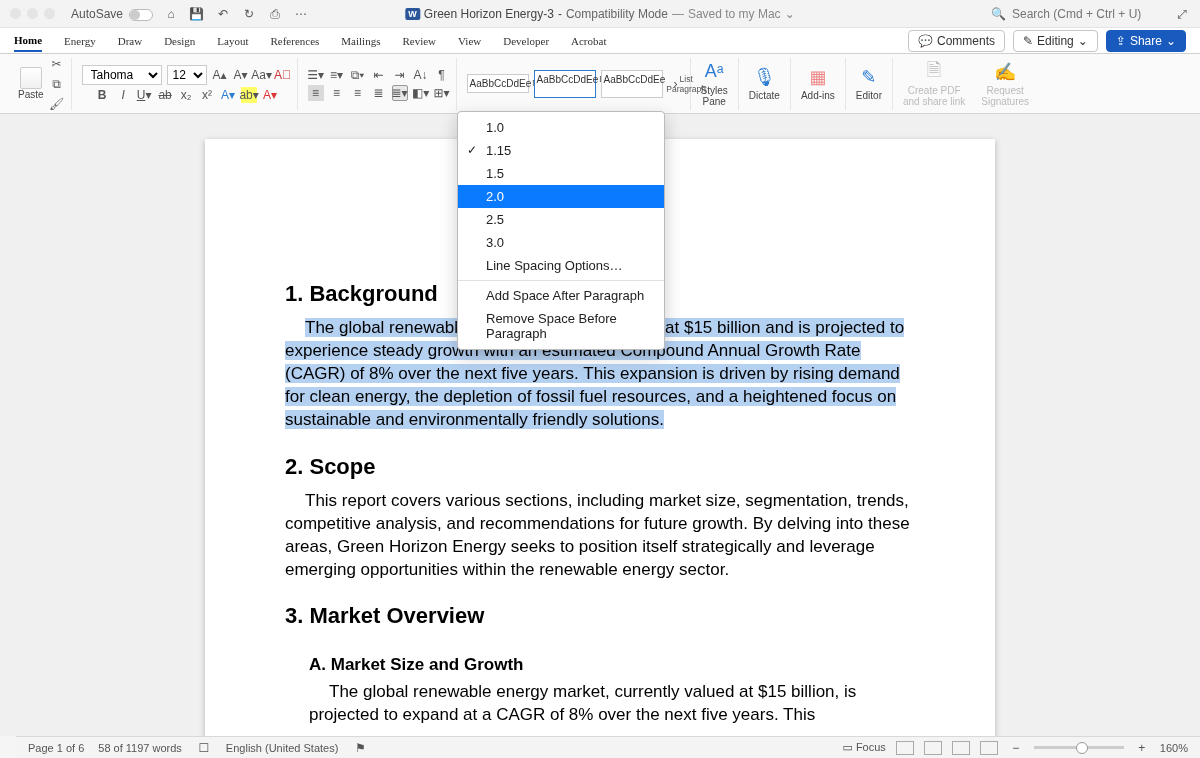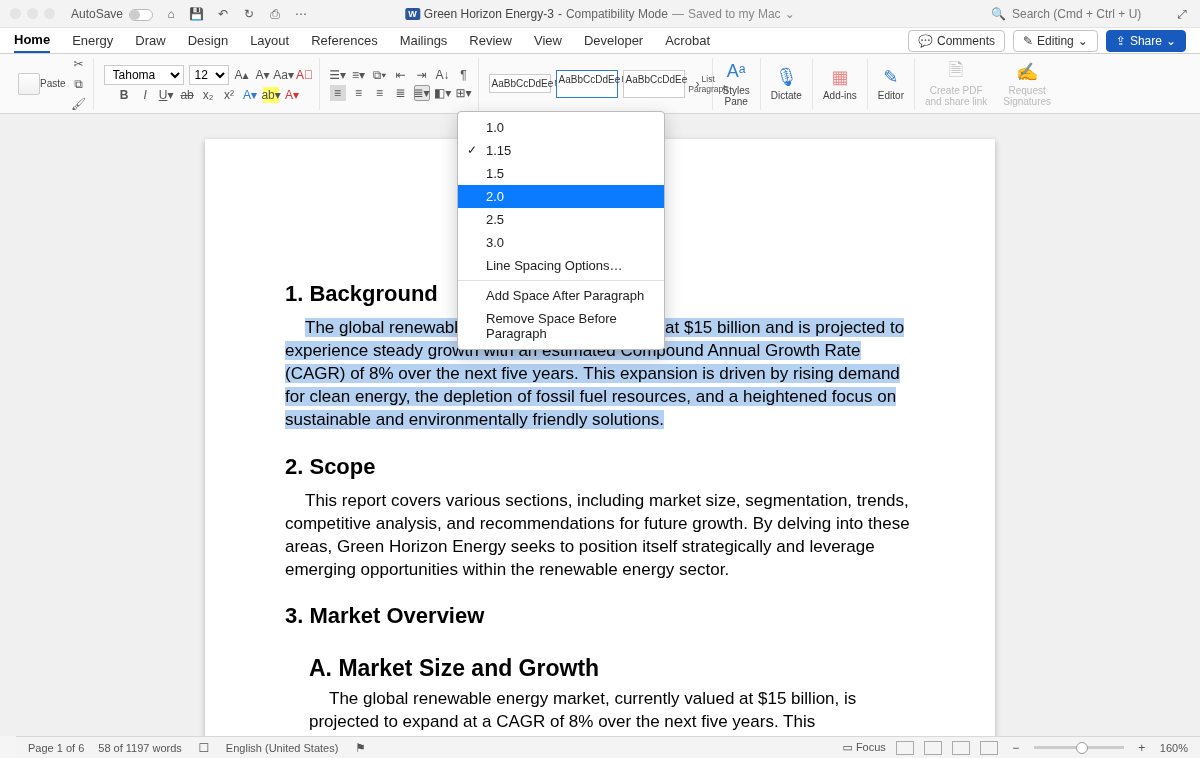--- a/index.html
+++ b/index.html
@@ -13,31 +13,31 @@
 .toggle { width: 24px; height: 12px; border: 1px solid #bbb; border-radius: 6px; position: relative; background: #fff; }
 .toggle::before { content: ""; width: 10px; height: 10px; border-radius: 50%; background: #ccc; position: absolute; left: 0; top: 0; }
 .qa-icons { margin-left: 10px; display: flex; gap: 10px; color: #666; font-size: 13px; }
 .doc-title { position: absolute; left: 50%; transform: translateX(-50%); display: flex; align-items: center; gap: 4px; font-size: 12px; color: #444; }
 .doc-title .w { background: #2b579a; color: #fff; font-size: 9px; font-weight: bold; padding: 1px 3px; border-radius: 2px; }
 .search { margin-left: auto; display: flex; align-items: center; gap: 6px; color: #888; font-size: 12px; }
 .search input { border: none; background: transparent; width: 150px; outline: none; font-size: 12px; }
 
 
 .tabs { height: 26px; display: flex; align-items: center; gap: 22px; padding: 0 14px; background: #fff; border-bottom: 1px solid #d0d0d0; }
-.tab { font-size: 13px; color: #333; cursor: pointer; padding: 4px 0; }
+.tab { font-size: 11px; color: #333; cursor: pointer; padding: 4px 0; font-family: Liberation Serif, serif; }
 .tab.active { font-weight: 600; border-bottom: 2px solid #185abd; color: #000; }
 .tab-right { margin-left: auto; display: flex; gap: 8px; align-items: center; }
 .btn { border: 1px solid #c5c5c5; border-radius: 4px; padding: 3px 9px; font-size: 12px; display: flex; align-items: center; gap: 4px; background: #fff; }
 .btn.share { background: #185abd; color: #fff; border-color: #185abd; }
 
 
 .ribbon { height: 60px; background: #fafafa; border-bottom: 1px solid #d4d4d4; display: flex; align-items: center; padding: 0 12px; gap: 4px; }
 .group { display: flex; flex-direction: column; align-items: center; padding: 0 6px; border-right: 1px solid #e6e6e6; height: 52px; justify-content: center; gap: 2px; }
 .row { display: flex; gap: 5px; align-items: center; }
-.paste { display: flex; align-items: center; font-size: 10px; color: #444; }
+.paste { display: flex; flex-direction: column; align-items: center; font-size: 10px; color: #444; }
 .paste-ico { width: 22px; height: 22px; background: linear-gradient(#fff,#f0f0f0); border: 1px solid #ccc; border-radius: 2px; position: relative; }
 .mini { display: flex; flex-direction: column; gap: 4px; font-size: 11px; color: #555; }
 select.font { border: 1px solid #ccc; font-size: 12px; padding: 1px 4px; width: 80px; background: #fff; }
 select.size { border: 1px solid #ccc; font-size: 12px; width: 40px; background: #fff; padding: 1px; }
 .ico { width: 16px; height: 16px; display: inline-flex; align-items: center; justify-content: center; color: #555; font-size: 12px; cursor: pointer; }
 .style-box { border: 1px solid #ccc; font-size: 9px; text-align: center; width: 62px; padding: 3px 2px; background: #fff; display: flex; flex-direction: row; gap: 1px; }
 .style-box.sel { border-color: #2b7cd3; }
 .style-box .sample { font-size: 10px; color: #333; }
 .style-box .lbl { font-size: 8.5px; color: #555; }
 .big-btn { display: flex; flex-direction: column; align-items: center; font-size: 10px; color: #444; gap: 2px; padding: 0 6px; }
@@ -49,21 +49,21 @@
 .dropdown { position: absolute; left: 457px; top: 111px; width: 208px; background: #fff; border: 1px solid #bbb; border-radius: 4px; box-shadow: 0 6px 18px rgba(0,0,0,.2); z-index: 20; padding: 4px 0; }
 .dd-item { padding: 4px 14px 4px 28px; font-size: 13px; color: #222; cursor: pointer; position: relative; }
 .dd-item.checked::before { content: "✓"; position: absolute; left: 9px; font-size: 12px; }
 .dd-item.hl { background: #0a7bff; color: #fff; }
 .dd-sep { height: 1px; background: #e0e0e0; margin: 3px 0; }
 
 
 .doc-area { position: absolute; top: 114px; bottom: 22px; left: 0; right: 0; overflow: auto; background: #f0f0f0; display: flex; justify-content: center; }
 .page { width: 790px; min-height: 900px; background: #fff; margin-top: 25px; box-shadow: 0 2px 6px rgba(0,0,0,.25); padding: 120px 80px 40px 80px; font-family: Arial, sans-serif; color: #000; }
 .page h2 { font-size: 22px; font-weight: bold; margin: 22px 0 10px 0; }
-.page h3 { font-size: 23px; font-weight: bold; margin: 26px 0 6px 24px; }
+.page h3 { font-size: 17px; font-weight: bold; margin: 26px 0 6px 24px; }
 .page p { font-size: 17px; line-height: 1.35; text-indent: 20px; }
 .page .sel { background: #b5d1f2; }
 
 
 .status { position: absolute; bottom: 0; left: 16px; right: 0; height: 22px; background: #f4f4f4; border-top: 1px solid #d8d8d8; display: flex; align-items: center; padding: 0 12px; font-size: 11px; color: #555; gap: 14px; }
 .status .right { margin-left: auto; display: flex; align-items: center; gap: 10px; }
 .zoom-slider { width: 90px; height: 3px; background: #ccc; position: relative; }
 .zoom-slider::after { content: ""; width: 10px; height: 10px; background: #fff; border: 1px solid #999; border-radius: 50%; position: absolute; left: 42px; top: -4px; }
 .view-ico { width: 18px; height: 14px; border: 1px solid #aaa; display: inline-block; }
 </style>

